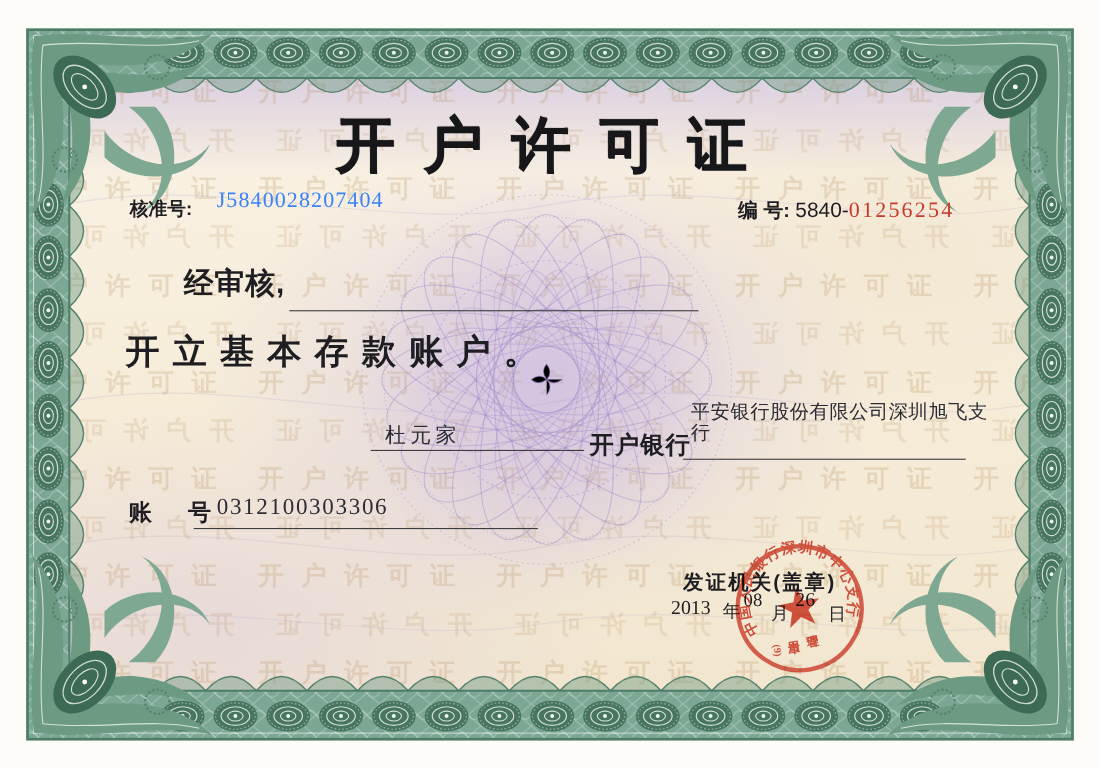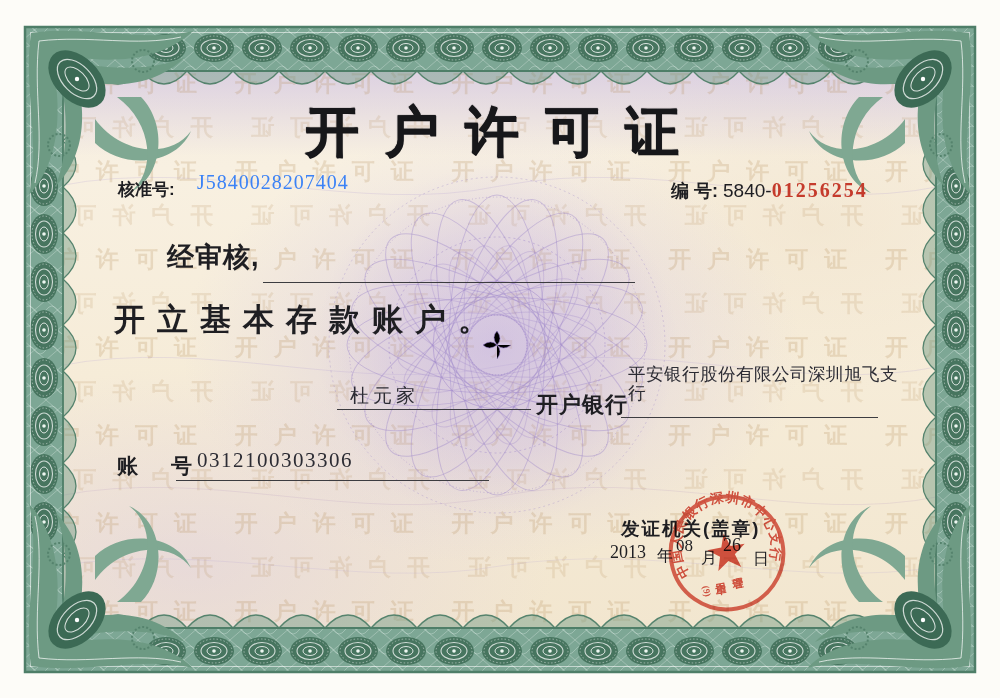--- a/index.html
+++ b/index.html
@@ -202,21 +202,21 @@
     <use href="#corner" transform="translate(975,672) scale(-1,-1)"></use>
   </svg>
 
   <div class="txt title">开户许可证</div>
 
   <div class="txt b" style="left:118px;top:178px;font-size:17px;">核准号:</div>
   <div class="txt serif" style="left:197px;top:171px;font-size:20px;letter-spacing:1px;color:#3b82f6;">J5840028207404</div>
 
   <div class="txt" style="left:671px;top:179px;font-size:18px;">
     <span class="b">编 号:</span>
-    <span style="font-size:19px;">5840-</span><span class="serif red" style="font-size:20px;font-weight:bold;letter-spacing:2px;margin-top:12px;">01256254</span>
+    <span style="font-size:19px;">5840-</span><span class="serif red" style="font-size:20px;font-weight:normal;letter-spacing:2px;margin-top:12px;">01256254</span>
   </div>
 
   <div class="txt b" style="left:167px;top:239px;font-size:27px;letter-spacing:1px;">经审核,</div>
   <div class="uline" style="left:263px;top:282px;width:372px;"></div>
   <div class="txt b" style="left:114px;top:299px;font-size:31px;letter-spacing:12px;">开立基本存款账户。</div>
 
   <div class="txt serif" style="left:350px;top:383px;font-size:19px;letter-spacing:4px;color:#2c2c34;">杜元家</div>
   <div class="uline" style="left:337px;top:409px;width:194px;"></div>
 
   <div class="txt b" style="left:536px;top:390px;font-size:22px;letter-spacing:1px;">开户银行</div>

